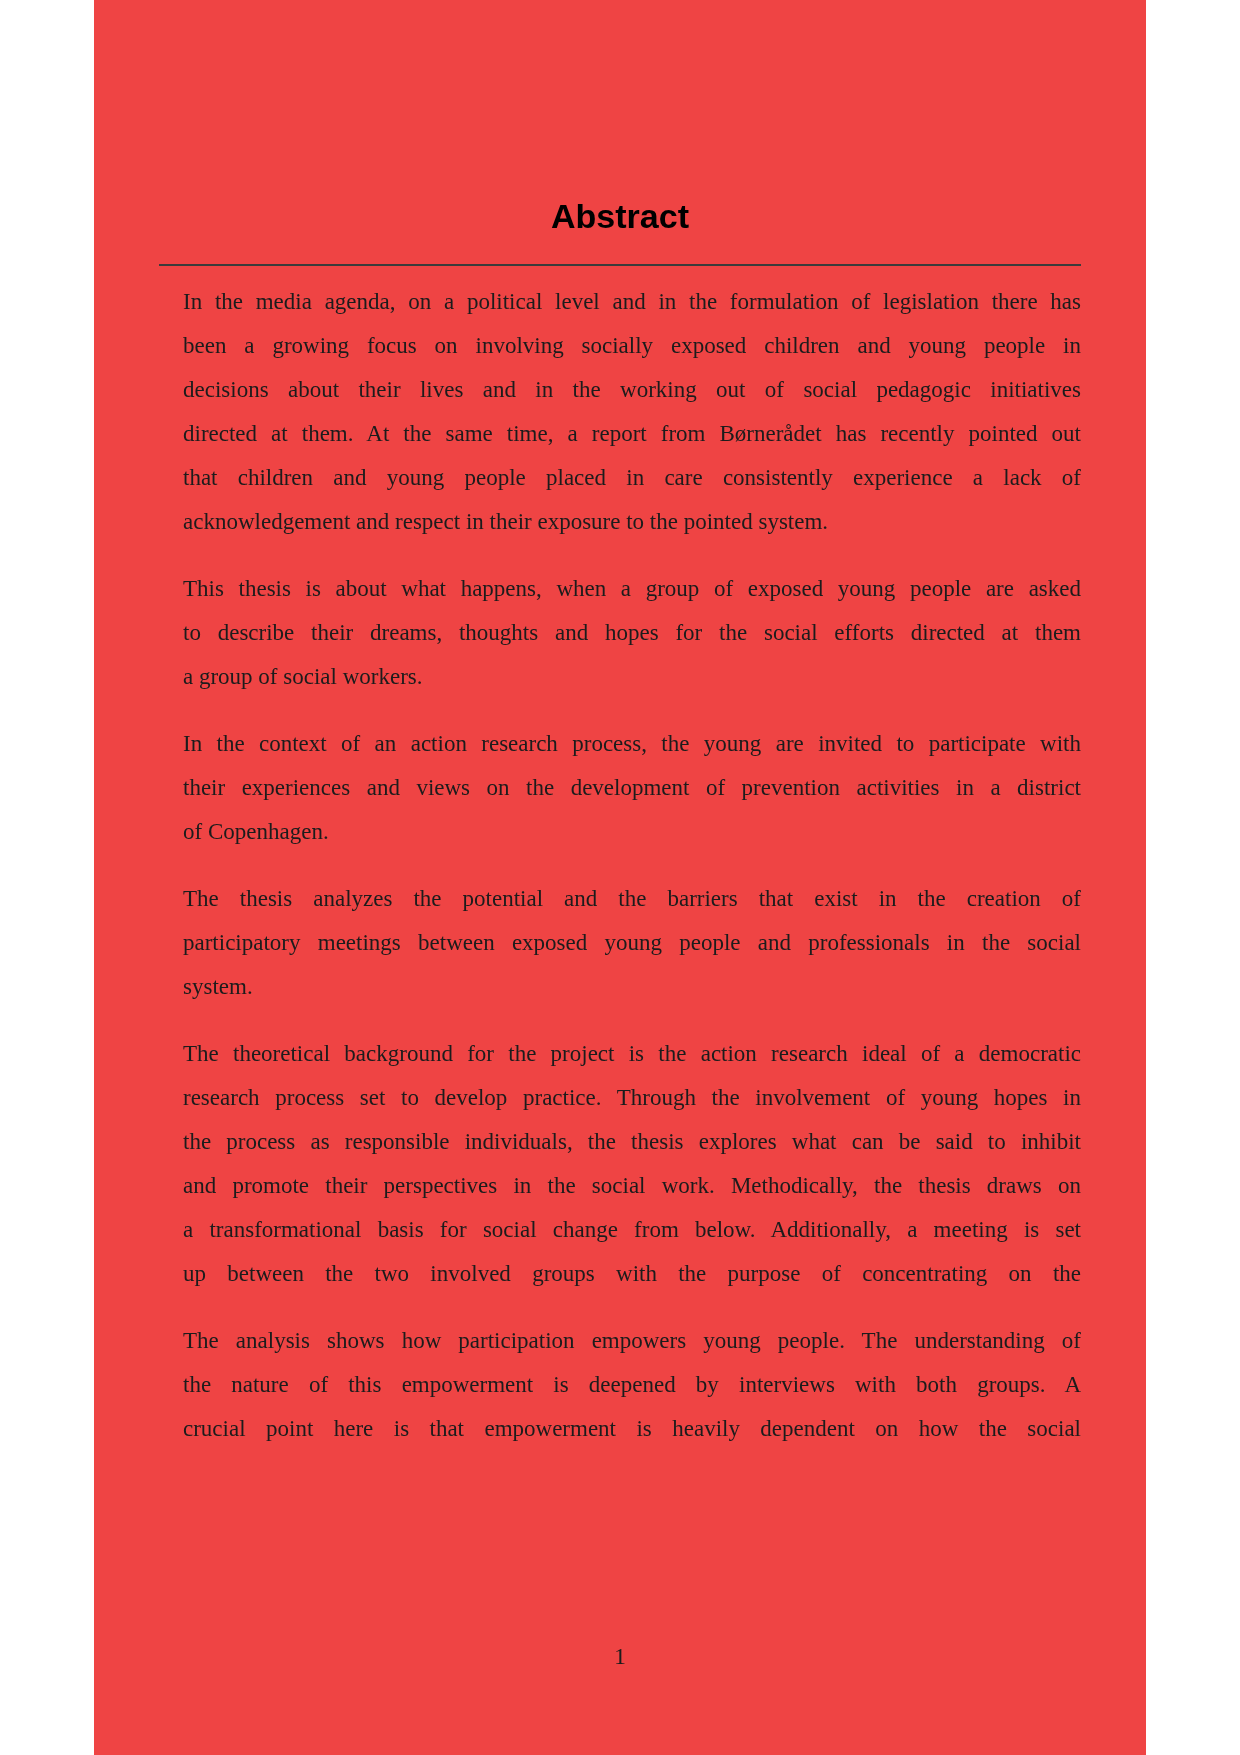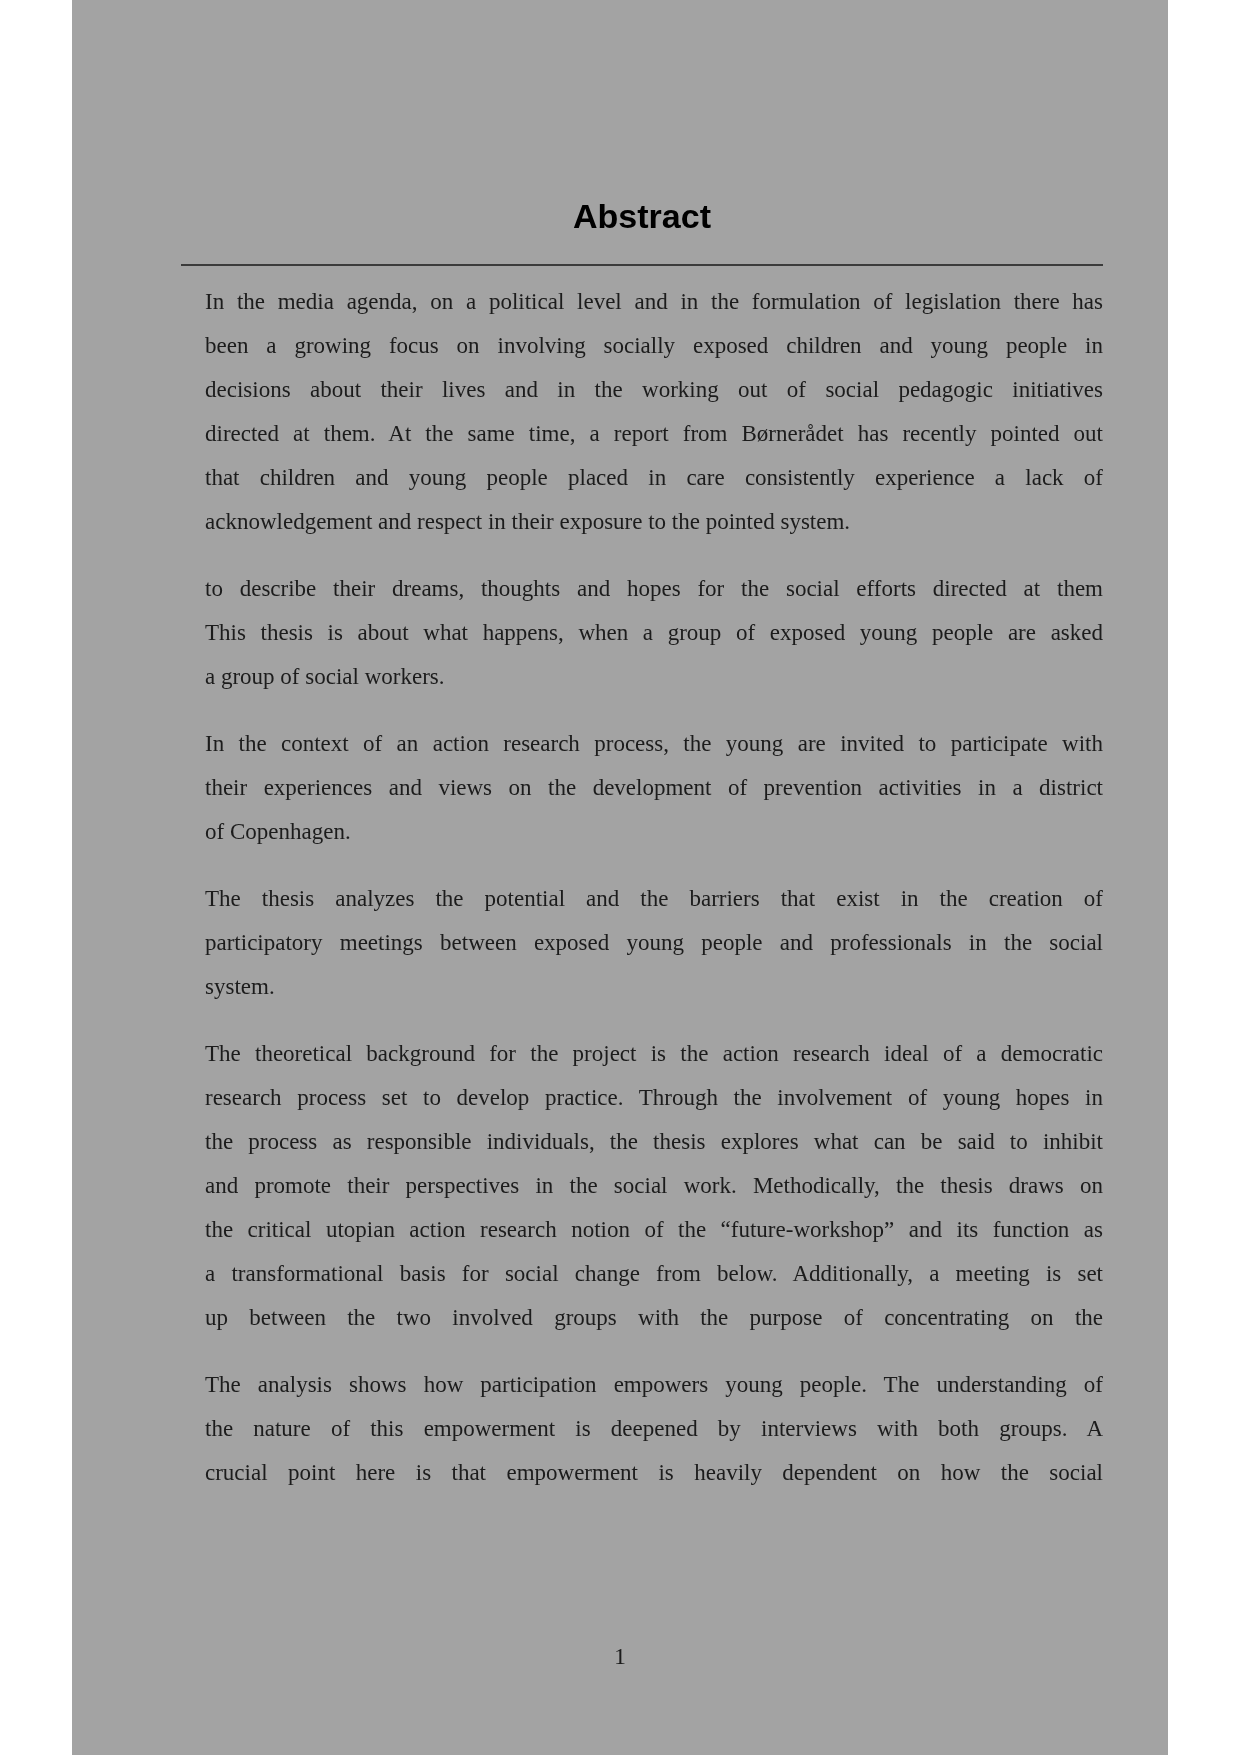--- a/index.html
+++ b/index.html
@@ -5,25 +5,24 @@
   html, body {
     margin: 0;
     padding: 0;
     background: #ffffff;
   }
   .page {
     position: relative;
     width: 1052px;
     height: 1755px;
     margin: 0 auto;
-    background: #a3a3a3;
+    background: #ef4444;
     font-family: "Liberation Serif", serif;
     color: #1c1c1c;
     overflow: hidden;
-    padding-left: 44px;
   }
   .inner {
     width: 922px;
     margin: 0 auto;
   }
   .doc-title {
     margin: 196px 0 0 0;
     font-family: "Liberation Sans", sans-serif;
     font-weight: 700;
     font-size: 34px;
@@ -76,40 +75,39 @@
     <div class="content" id="content">
         <div class="paragraph">
           <div class="line">In the media agenda, on a political level and in the formulation of legislation there has</div>
           <div class="line">been a growing focus on involving socially exposed children and young people in</div>
           <div class="line">decisions about their lives and in the working out of social pedagogic initiatives</div>
           <div class="line">directed at them. At the same time, a report from Børnerådet has recently pointed out</div>
           <div class="line">that children and young people placed in care consistently experience a lack of</div>
           <div class="line line-end">acknowledgement and respect in their exposure to the pointed system.</div>
         </div>
         <div class="paragraph">
+          <div class="line">This thesis is about what happens, when a group of exposed young people are asked</div>
           <div class="line">to describe their dreams, thoughts and hopes for the social efforts directed at them</div>
-          <div class="line">This thesis is about what happens, when a group of exposed young people are asked</div>
           <div class="line line-end">a group of social workers.</div>
         </div>
         <div class="paragraph">
           <div class="line">In the context of an action research process, the young are invited to participate with</div>
           <div class="line">their experiences and views on the development of prevention activities in a district</div>
           <div class="line line-end">of Copenhagen.</div>
         </div>
         <div class="paragraph">
           <div class="line">The thesis analyzes the potential and the barriers that exist in the creation of</div>
           <div class="line">participatory meetings between exposed young people and professionals in the social</div>
           <div class="line line-end">system.</div>
         </div>
         <div class="paragraph">
           <div class="line">The theoretical background for the project is the action research ideal of a democratic</div>
           <div class="line">research process set to develop practice. Through the involvement of young hopes in</div>
           <div class="line">the process as responsible individuals, the thesis explores what can be said to inhibit</div>
           <div class="line">and promote their perspectives in the social work. Methodically, the thesis draws on</div>
-          <div class="line">the critical utopian action research notion of the “future-workshop” and its function as</div>
           <div class="line">a transformational basis for social change from below. Additionally, a meeting is set</div>
           <div class="line">up between the two involved groups with the purpose of concentrating on the</div>
         </div>
         <div class="paragraph">
           <div class="line">The analysis shows how participation empowers young people. The understanding of</div>
           <div class="line">the nature of this empowerment is deepened by interviews with both groups. A</div>
           <div class="line">crucial point here is that empowerment is heavily dependent on how the social</div>
         </div>
       </div>
   </div>

